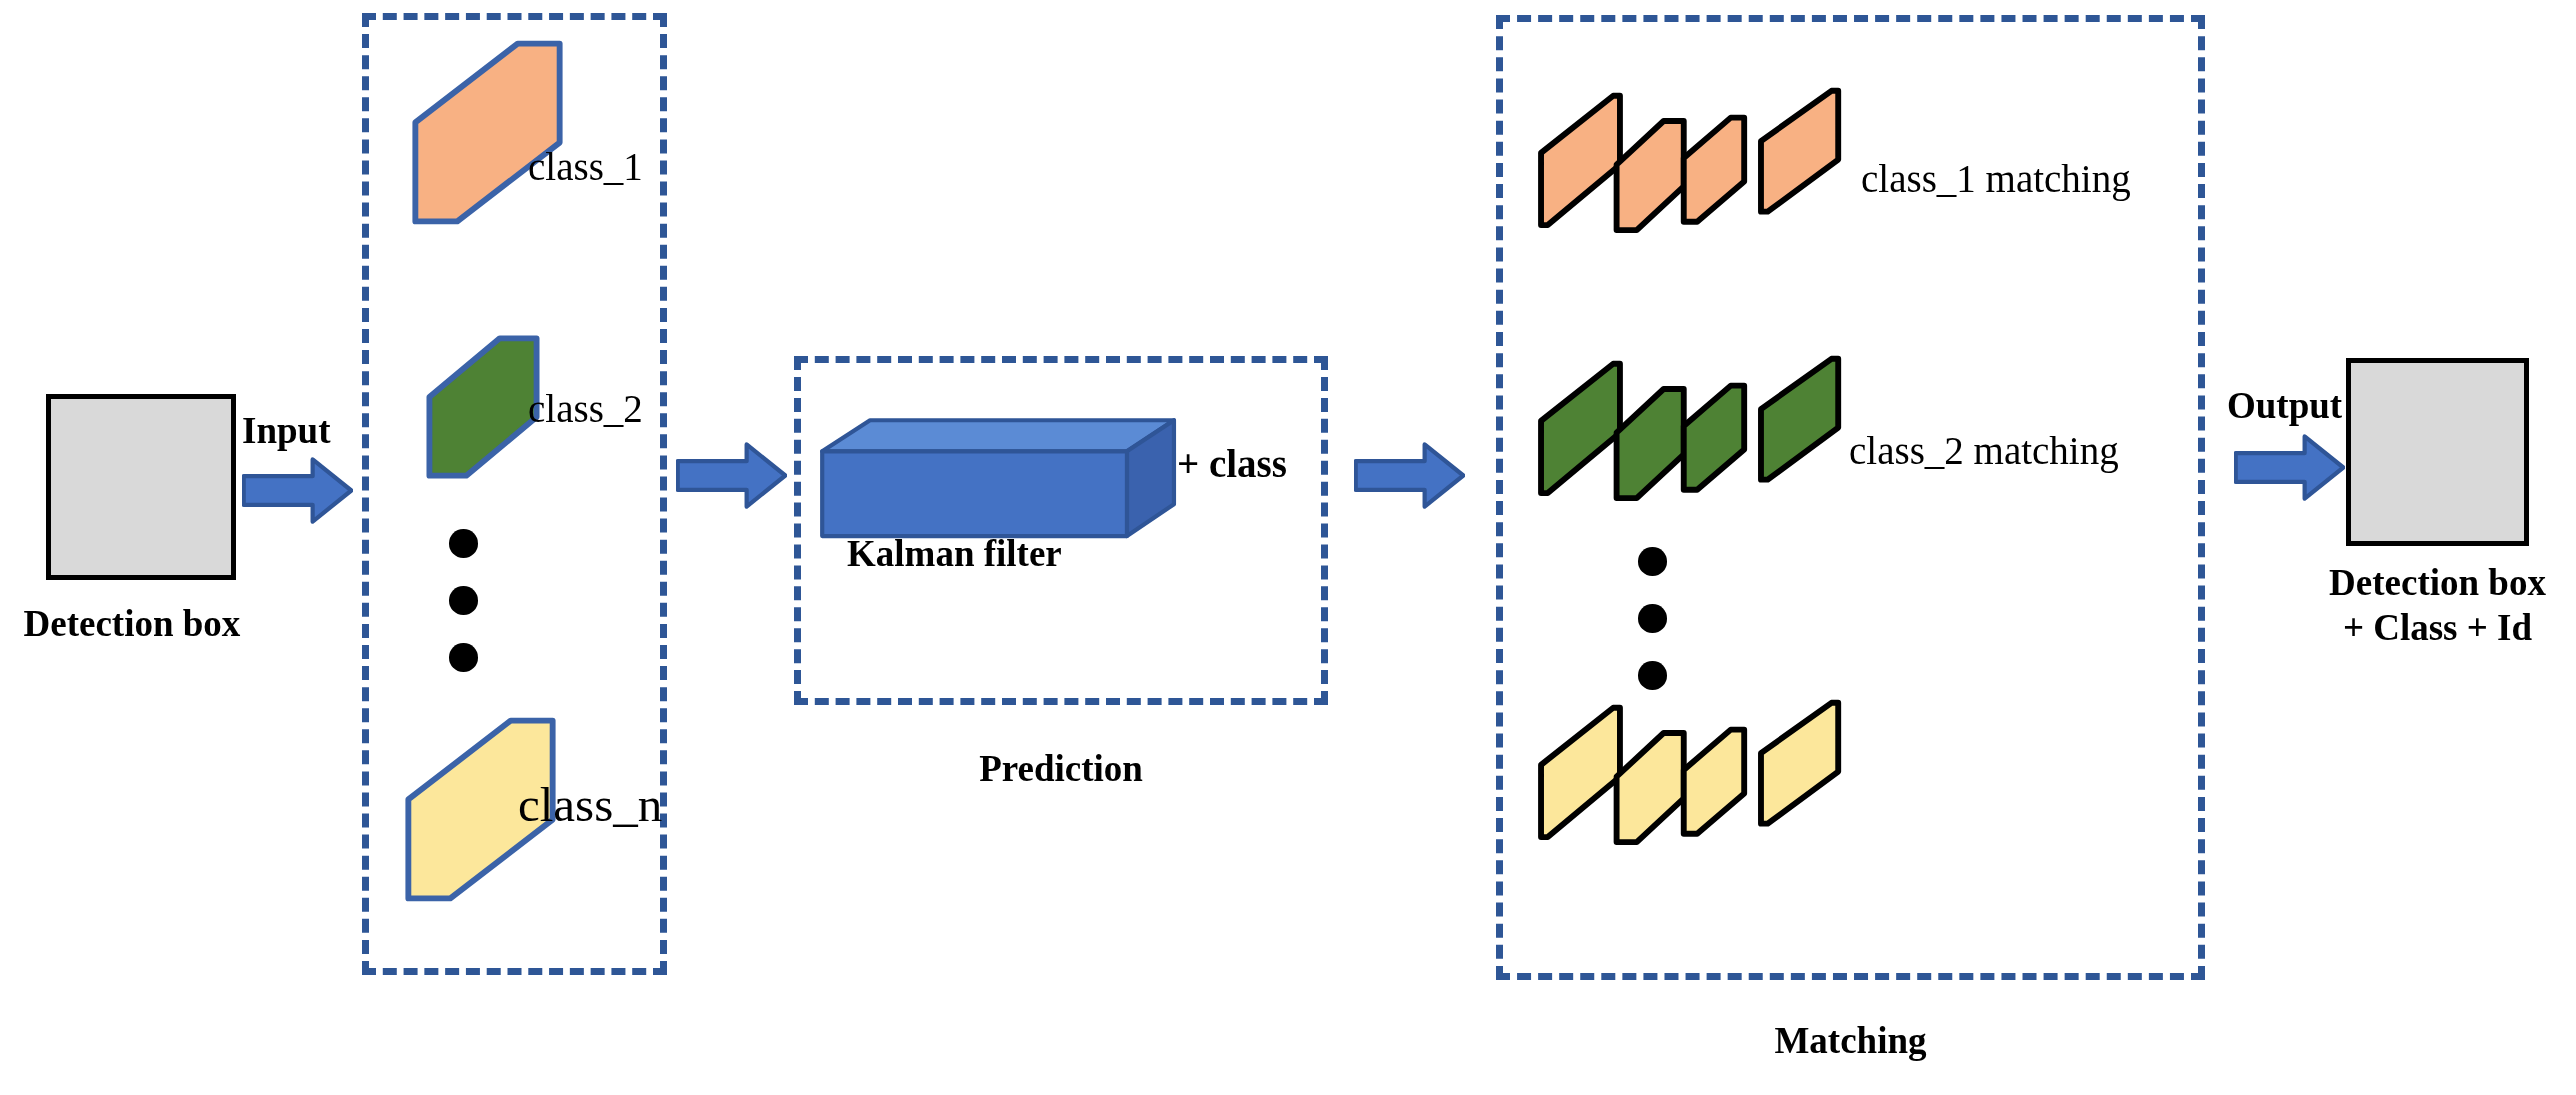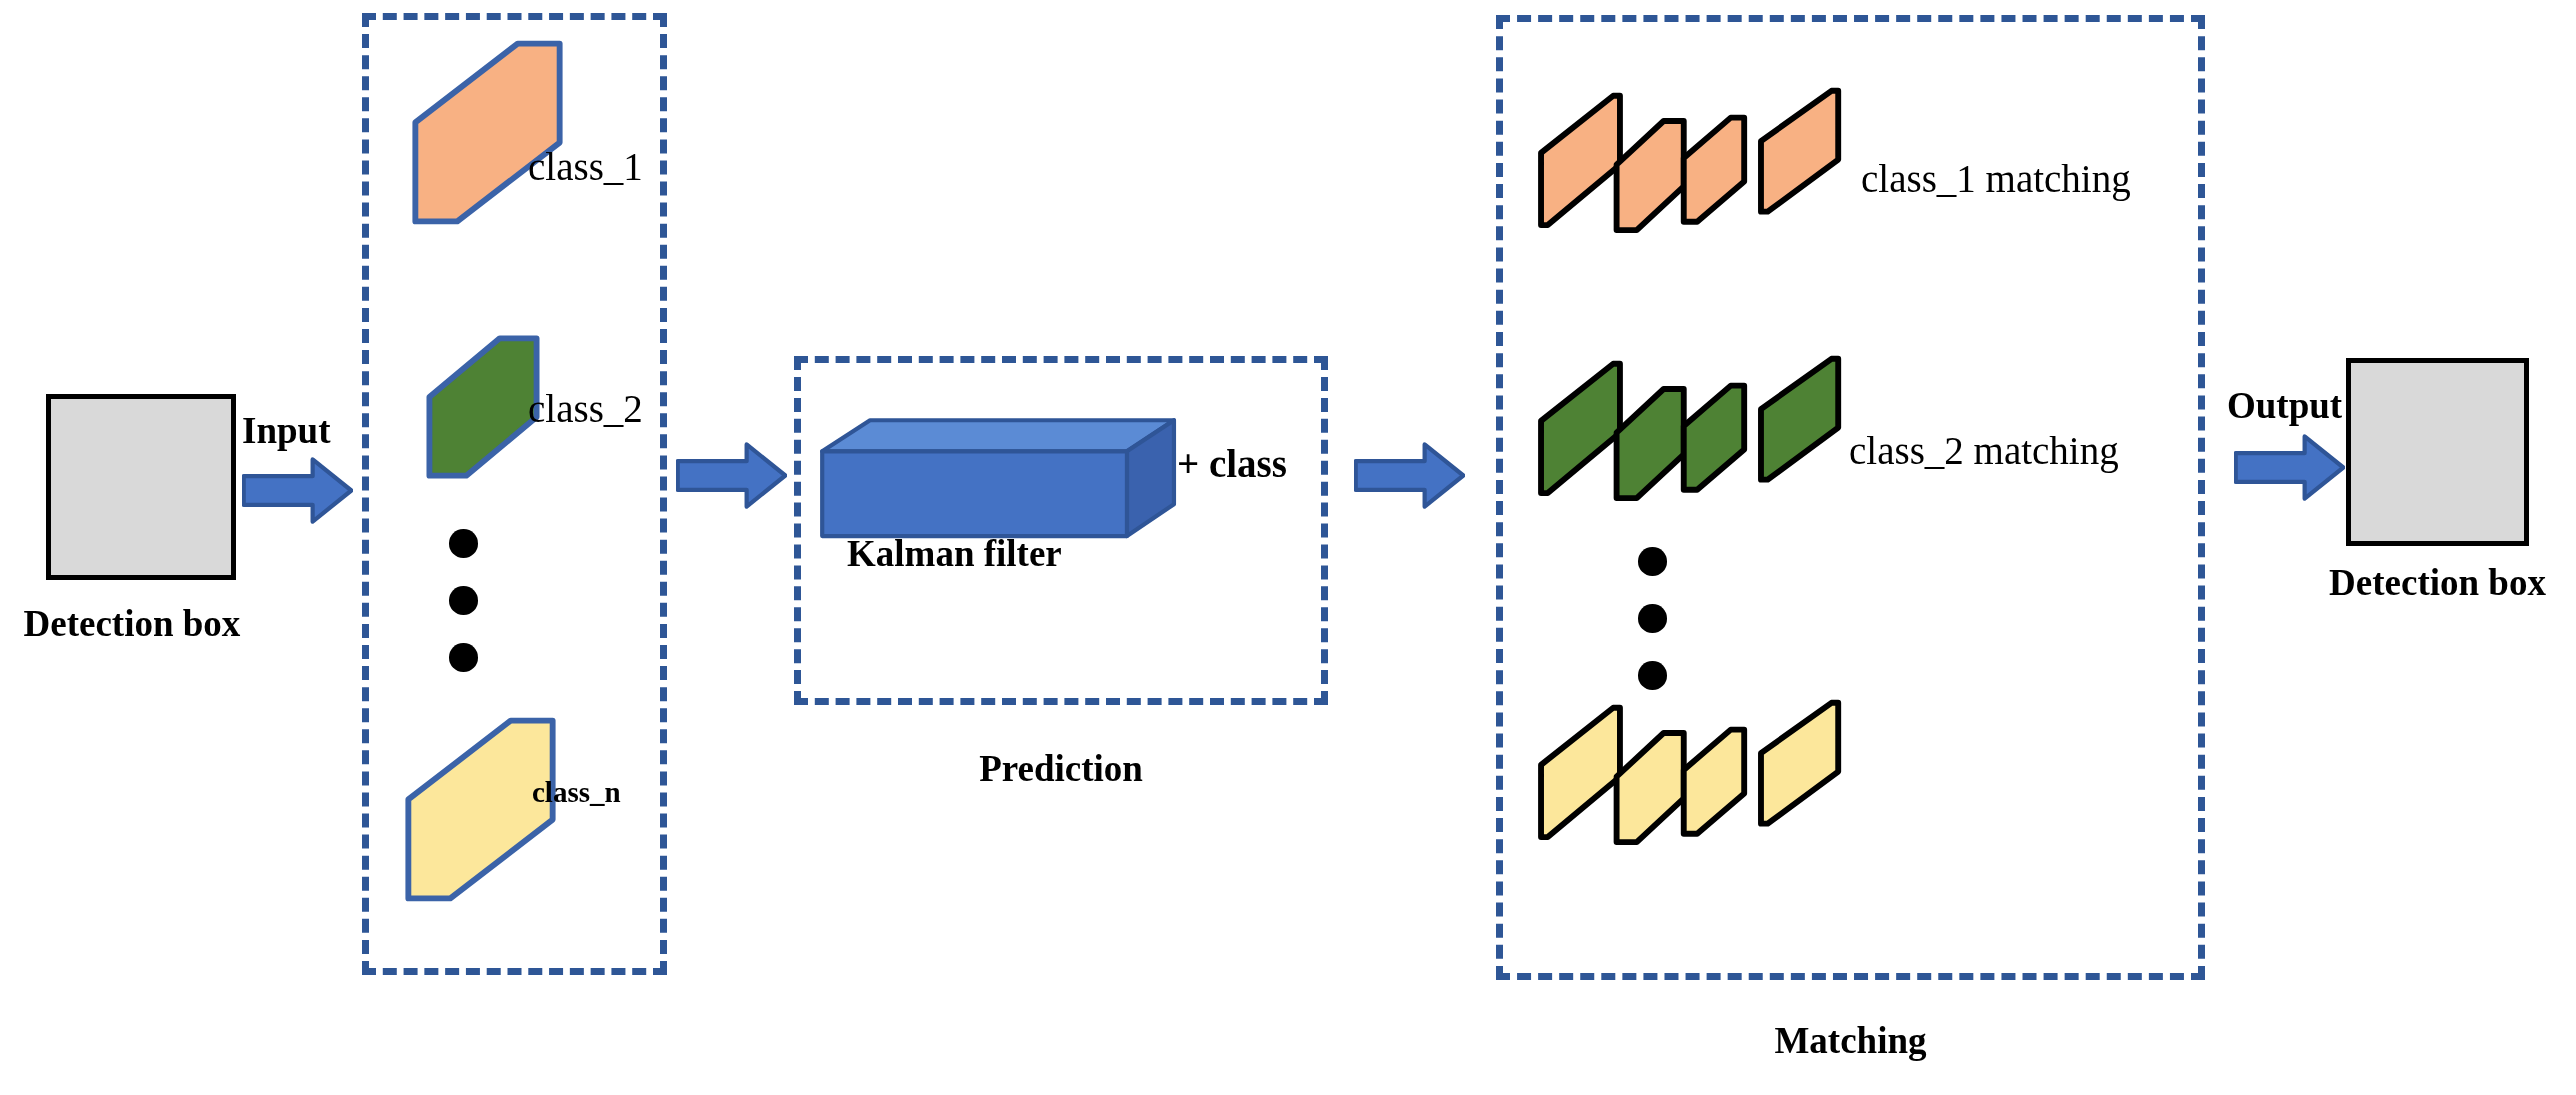--- a/index.html
+++ b/index.html
@@ -76,21 +76,21 @@
     <div class="dot" style="left:0px;top:0px;width:28.5px;height:28.5px;"></div>
     <div class="dot" style="left:0px;top:57px;width:28.5px;height:28.5px;"></div>
     <div class="dot" style="left:0px;top:114px;width:28.5px;height:28.5px;"></div>
   </div>
 
   <div class="plate" style="left:405px;top:717px;width:151px;height:185px;">
     <svg width="151" height="185" viewBox="0 0 180 220">
       <polygon points="4,98 126,4 176,4 176,122 54,216 4,216" fill="#FCE79B" stroke="#3B63A8" stroke-width="7" stroke-linejoin="round"></polygon>
     </svg>
   </div>
-  <div class="lbl" style="left:532px;top:776px;font-size:29px;font-weight:bold;">class_n</div>
+  <div class="lbl" style="left:518px;top:776px;font-size:49px;">class_n</div>
 
 
   <div class="arrow" style="left:676px;top:441px;width:111px;height:69px;">
     <svg width="111" height="69" viewBox="0 0 132 82">
       <polygon points="2,24 84,24 84,4 130,41 84,78 84,58 2,58" fill="#4472C4" stroke="#2F5597" stroke-width="5" stroke-linejoin="round"></polygon>
     </svg>
   </div>
 
   <div class="dashbox" style="left:794px;top:356px;width:534px;height:349px;"></div>
 
@@ -160,15 +160,16 @@
 
   <div class="arrow" style="left:2234px;top:433px;width:111px;height:69px;">
     <svg width="111" height="69" viewBox="0 0 132 82">
       <polygon points="2,24 84,24 84,4 130,41 84,78 84,58 2,58" fill="#4472C4" stroke="#2F5597" stroke-width="5" stroke-linejoin="round"></polygon>
     </svg>
   </div>
 
   <div class="detbox" style="left:2346px;top:358px;width:183px;height:188px;"></div>
 
   <div class="caption" style="left:2299px;top:561px;width:277px;font-size:37px;">Detection box</div>
+  <div class="caption" style="left:2299px;top:606px;width:277px;font-size:37px;">+ Class + Id</div>
 
 </div>
 
 
 </body></html>

